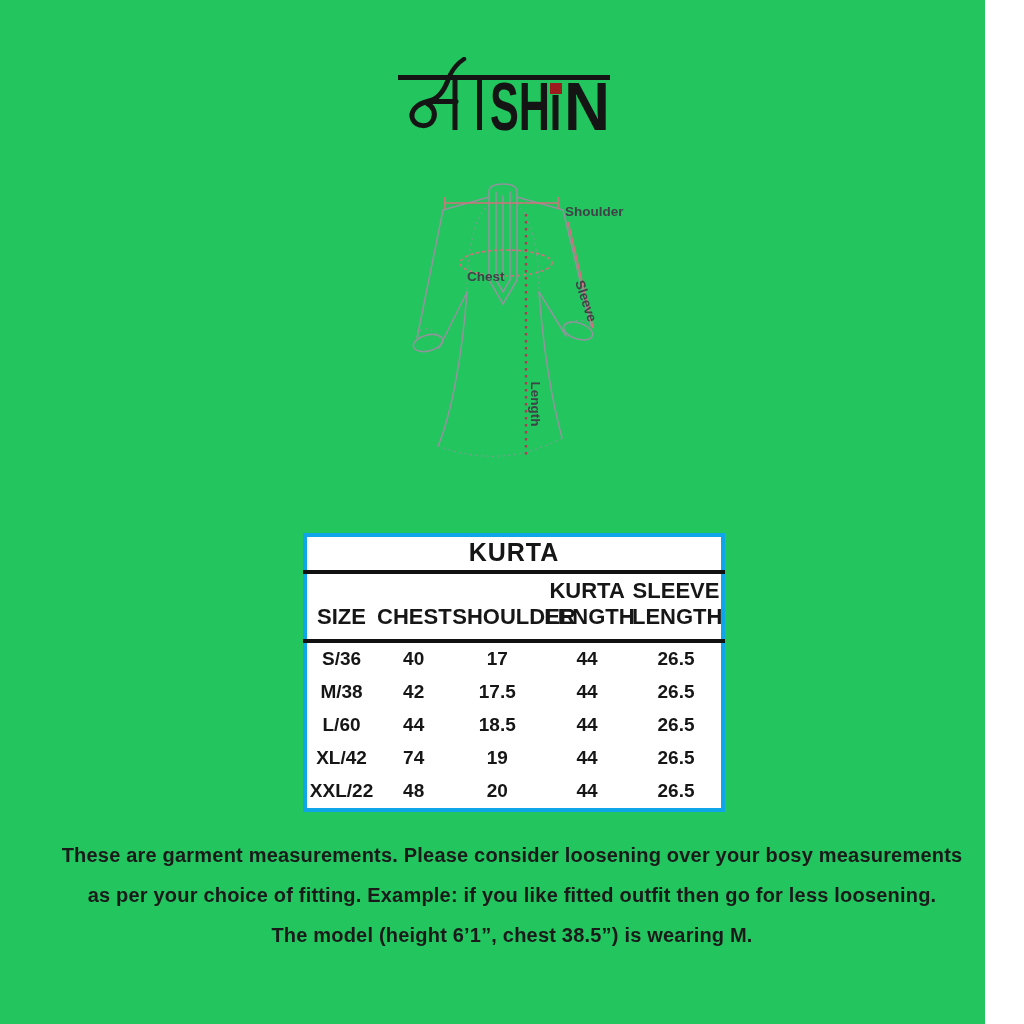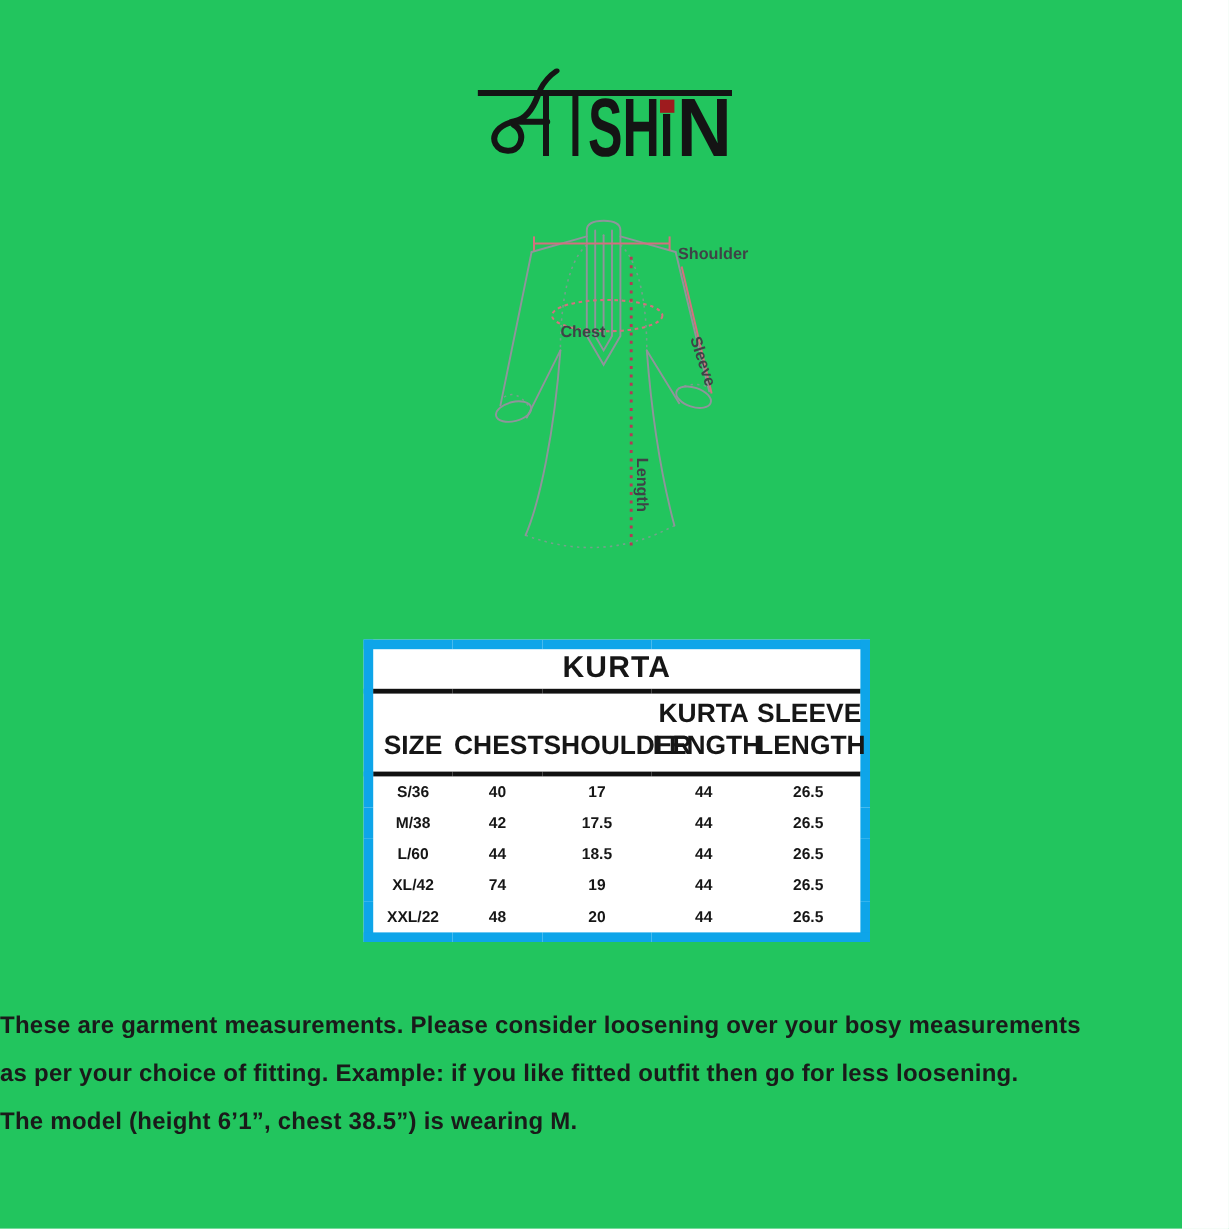--- a/index.html
+++ b/index.html
@@ -10,29 +10,29 @@
   .logo{position:absolute;left:398px;top:57px;width:214px;height:78px;}
   .logo svg{display:block;width:214px;height:78px;}
 
   
   .diagram{position:absolute;left:405px;top:180px;width:245px;height:300px;}
   .diagram svg{display:block;width:245px;height:300px;}
   .diagram text{font-family:"Liberation Sans","DejaVu Sans",sans-serif;font-size:13.5px;font-weight:bold;}
 
   
   .size-table{position:absolute;left:303px;top:533px;width:422px;border-collapse:collapse;
-              table-layout:fixed;background:#fff;border:8px solid #0ea5e9;}
+              table-layout:fixed;background:#fff;border:4px solid #0ea5e9;}
   .size-table td,.size-table th{text-align:center;font-weight:bold;color:#161616;}
   .t-title{font-size:25px;letter-spacing:1px;border-bottom:4px solid #111;padding:1px 0 3px;}
   .size-table thead th{font-size:22px;line-height:1.2;vertical-align:bottom;
                        border-bottom:4px solid #111;padding:4px 1px 8px;}
-  .size-table tbody td{font-size:13px;padding:5.5px 0;}
+  .size-table tbody td{font-size:19px;padding:5.5px 0;}
 
   
-  .note{position:absolute;left:0;top:844px;width:1024px;text-align:left;}
+  .note{position:absolute;left:0;top:844px;width:1024px;text-align:center;}
   .note p{margin:0 0 17px;font-size:20px;font-weight:bold;color:#1a1a1a;letter-spacing:0.2px;}
 </style>
 </head>
 <body>
 
 <div class="canvas">
 
   <div class="logo">
     <svg viewBox="0 0 214 78">
       <rect x="0" y="18" width="212" height="5" fill="#141414"></rect>

